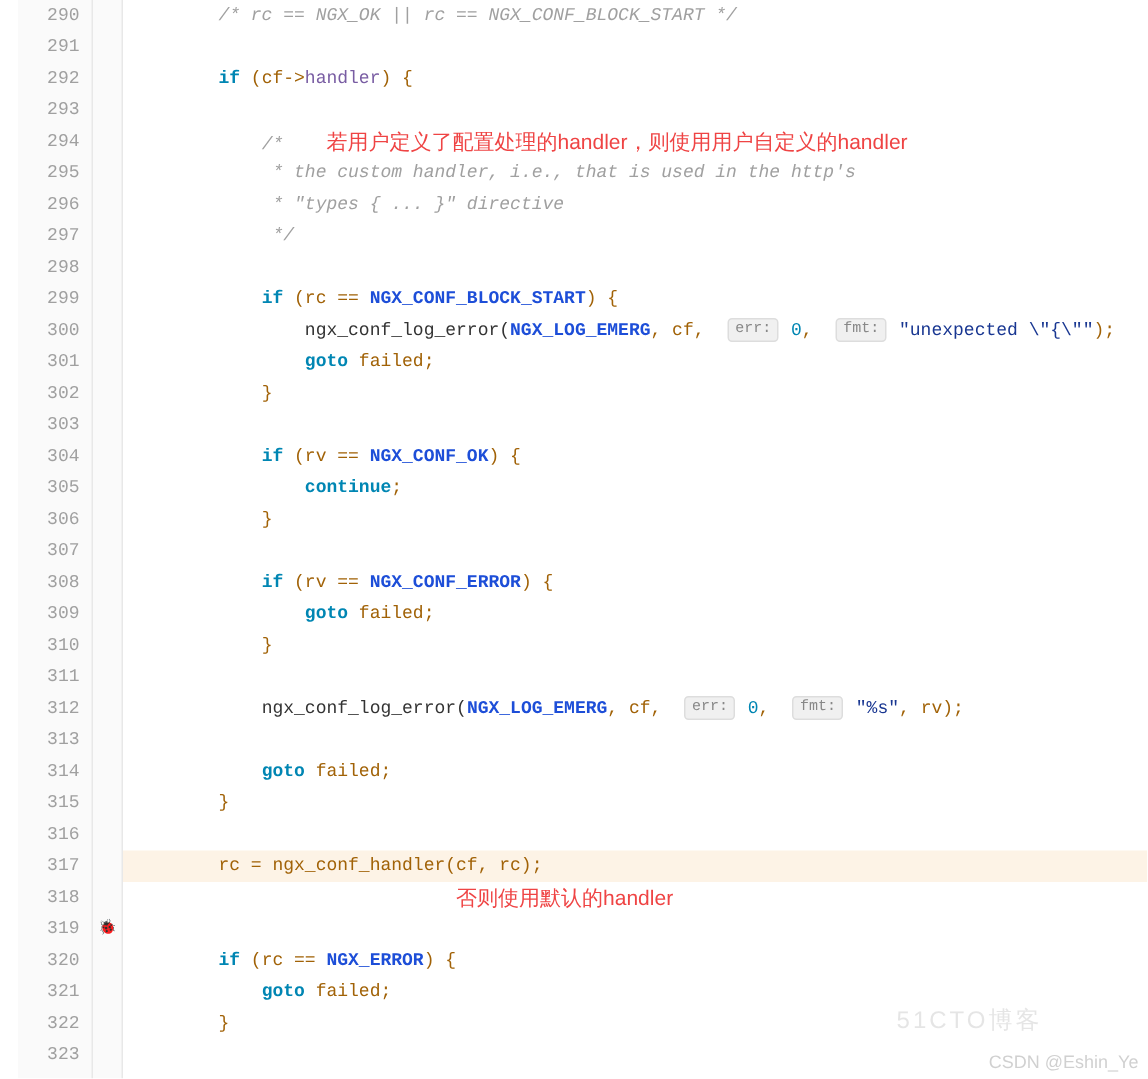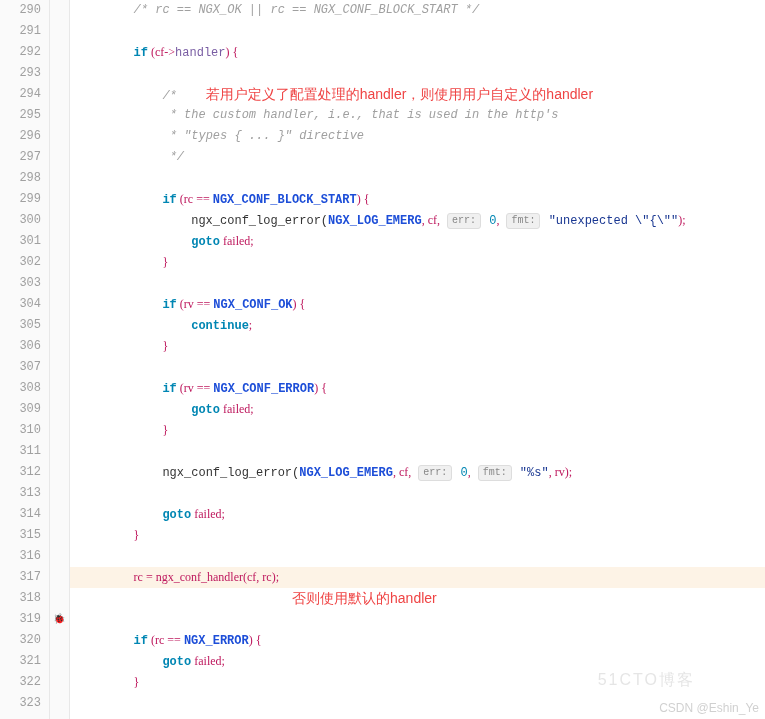--- a/index.html
+++ b/index.html
@@ -8,20 +8,21 @@
       font-size: 12px;
       background: #fff;
       position: relative;
       width: 765px;
       height: 719px;
       overflow: hidden;
     }
     .code-container {
       display: flex;
       height: 100%;
+      padding-left: 12px;
     }
     .gutter {
       width: 50px;
       background: #fafafa;
       border-right: 1px solid #e8e8e8;
       text-align: right;
       padding-right: 8px;
       color: #a0a0a0;
       user-select: none;
       flex-shrink: 0;
@@ -50,21 +51,21 @@
       height: 21px;
       line-height: 21px;
       white-space: pre;
       padding-left: 6px;
     }
     .highlighted-row {
       background: #fdf3e6;
     }
     .c-comment { color: #a0a0a0; font-style: italic; }
     .c-keyword2 { color: #0086b3; font-weight: bold; }
-    .c-ident { color: #be185d; font-family: Liberation Serif, serif; }
+    .c-ident { color: #a16207; }
     .c-member { color: #795da3; }
     .c-const { color: #1d4ed8; font-weight: bold; }
     .c-func { color: #333; }
     .c-string { color: #183691; }
     .c-num { color: #0086b3; }
     .hint-box {
       display: inline-block;
       background: #f0f0f0;
       border: 1px solid #ddd;
       border-radius: 3px;

